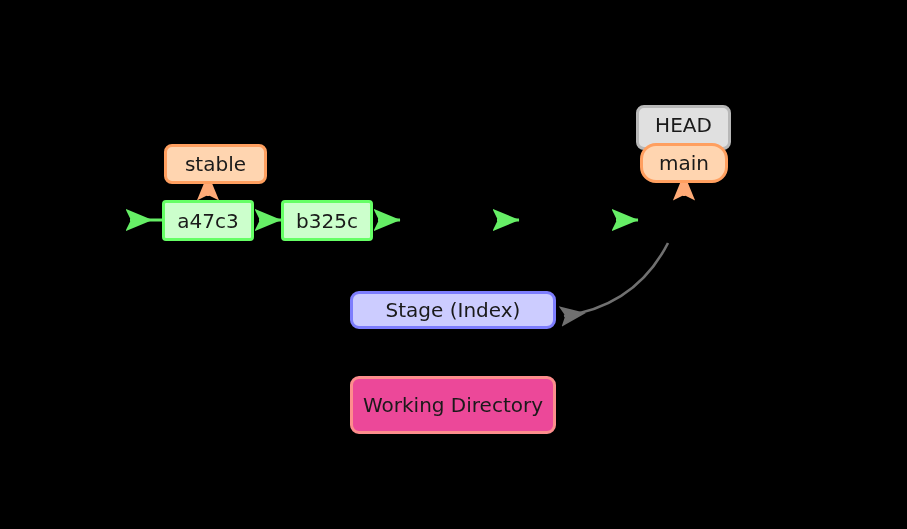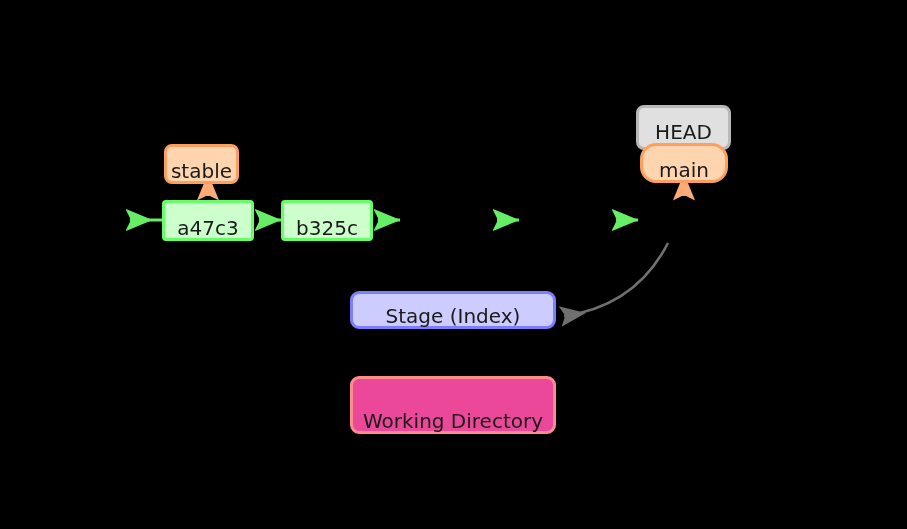--- a/index.html
+++ b/index.html
@@ -26,21 +26,21 @@
     position: absolute;
     left: 0; top: 0;
     width: 907px;
     height: 529px;
     pointer-events: none;
   }
   .node {
     position: absolute;
     box-sizing: border-box;
     display: flex;
-    align-items: flex-end;
+    align-items: center;
     justify-content: center;
     border-radius: 7px;
     border-style: solid;
     border-width: 3px;
     color: #1a1a1a;
     white-space: nowrap;
     line-height: 1;
     text-align: center;
   }
   .commit {
@@ -105,21 +105,21 @@
     <g>
       <line x1="208" y1="183" x2="208" y2="196" stroke="#ffab77" stroke-width="3" marker-end="url(#arrow-orange)"></line>
       <line x1="684" y1="183" x2="684" y2="196" stroke="#ffab77" stroke-width="3" marker-end="url(#arrow-orange)"></line>
     </g>
 
     <g>
       <path d="M 668,243 C 648,282 614,309 564,316" fill="none" stroke="#707070" stroke-width="2.6" marker-end="url(#arrow-gray)"></path>
     </g>
   </svg>
 
-  <div class="node ref-branch" style="left:164px; top:144px; width:75px; height:40px;">
+  <div class="node ref-branch" style="left:164px; top:144px; width:103px; height:40px;">
     <span>stable</span>
   </div>
 
   <div class="node ref-head" style="left:636px; top:105px; width:95px; height:45px;">
     <span style="margin-bottom:5px;">HEAD</span>
   </div>
 
   <div class="node ref-branch" style="left:640px; top:143px; width:88px; height:40px;border-radius:16px;">
     <span>main</span>
   </div>

